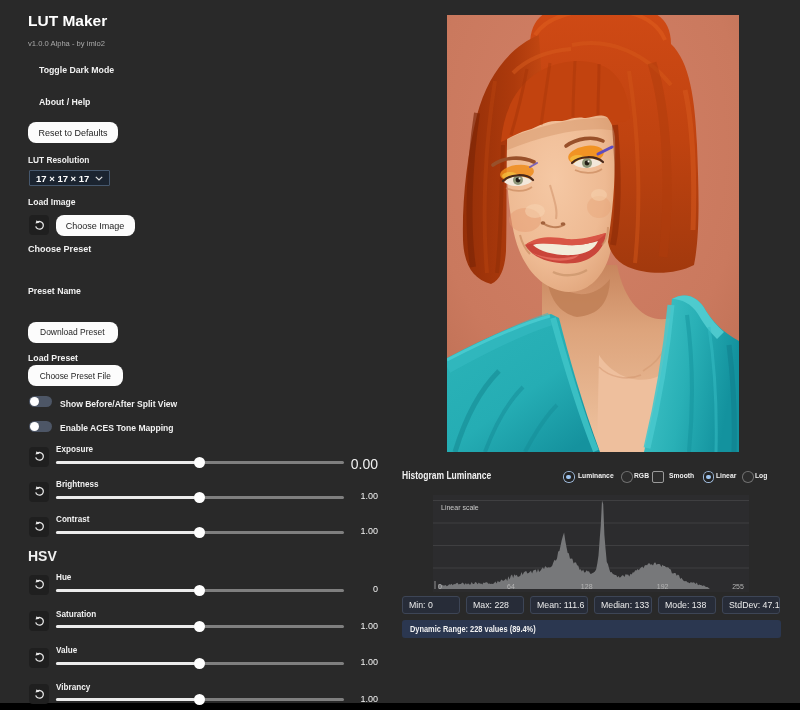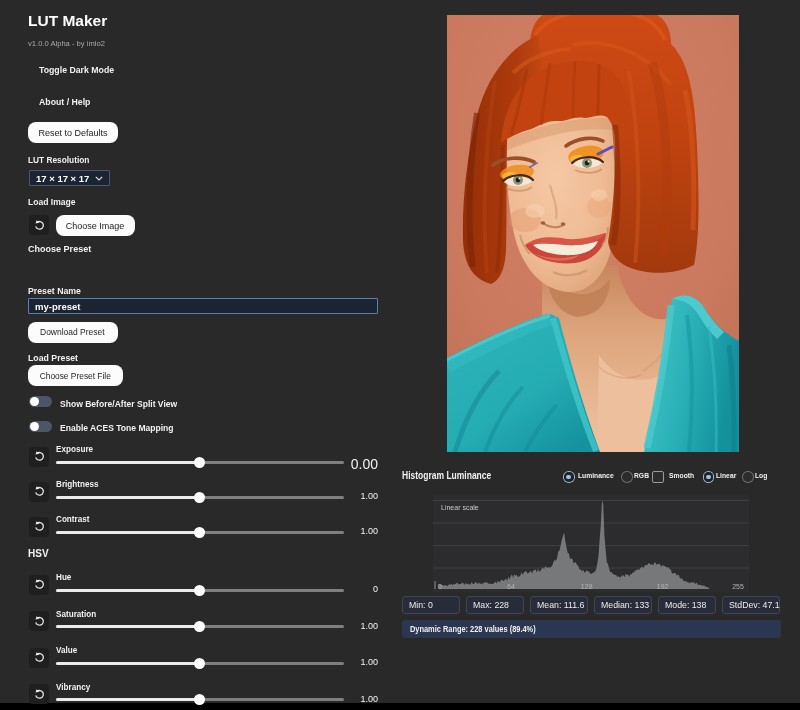--- a/index.html
+++ b/index.html
@@ -39,33 +39,32 @@
   <div class="t" style="left:28px;top:197.2px;font-size:9.5px;font-weight:bold;transform:scaleX(0.9);color:#f1f1f1;">Load Image</div>
   <div class="iconbtn" style="left:29px;top:215px;">
       <svg width="11" height="11" viewBox="0 0 12 12">
         <path d="M3.4 2.5 A4.2 4.2 0 1 1 1.9 6.9" stroke="#e8e8e8" stroke-width="1.4" fill="none"></path>
         <path d="M5.9 3.1 L1.7 3.9 L2.8 0.2 Z" fill="#e8e8e8"></path>
       </svg>
     </div>
   <div class="btn" style="left:55.5px;top:215px;width:79px;height:21px;">Choose Image</div>
   <div class="t" style="left:28px;top:244.2px;font-size:9.5px;font-weight:bold;transform:scaleX(0.95);color:#f1f1f1;">Choose Preset</div>
   <div class="t" style="left:28px;top:286.2px;font-size:9.5px;font-weight:bold;transform:scaleX(0.92);color:#f1f1f1;">Preset Name</div>
-  <div class="sel" style="left:28px;top:298px;width:350px;height:16px;border-color:#5b80ae;justify-content:flex-start;">my-preset</div>
   <div class="btn" style="left:28px;top:321.5px;width:89.5px;height:21px;">
       <span style="transform:scaleX(0.94);">Download Preset</span>
     </div>
   <div class="t" style="left:28px;top:353.2px;font-size:9.5px;font-weight:bold;transform:scaleX(0.92);color:#f1f1f1;">Load Preset</div>
   <div class="btn" style="left:28px;top:365px;width:94.5px;height:21px;">
       <span style="transform:scaleX(0.93);">Choose Preset File</span>
     </div>
   <div class="togl" style="left:29px;top:396px;"></div>
   <div class="t" style="left:60px;top:398.5px;font-size:9.5px;font-weight:bold;transform:scaleX(0.9);color:#f1f1f1;">Show Before/After Split View</div>
   <div class="togl" style="left:29px;top:421px;"></div>
   <div class="t" style="left:60px;top:423.3px;font-size:9.5px;font-weight:bold;transform:scaleX(0.9);color:#f1f1f1;">Enable ACES Tone Mapping</div>
-  <div class="t" style="left:28px;top:549.2px;font-size:10px;font-weight:bold;color:#f1f1f1;">HSV</div>
+  <div class="t" style="left:28px;top:549.2px;font-size:14px;font-weight:bold;color:#f1f1f1;">HSV</div>
   <div class="iconbtn" style="left:29px;top:446.7px;">
       <svg width="11" height="11" viewBox="0 0 12 12">
         <path d="M3.4 2.5 A4.2 4.2 0 1 1 1.9 6.9" stroke="#e8e8e8" stroke-width="1.4" fill="none"></path>
         <path d="M5.9 3.1 L1.7 3.9 L2.8 0.2 Z" fill="#e8e8e8"></path>
       </svg>
     </div>
   <div class="t" style="left:56px;top:445.4px;font-size:8.75px;font-weight:bold;transform:scaleX(0.93);color:#f1f1f1;">Exposure</div>
   <div class="track" style="left:56px;top:460.5px;width:288px;"></div>
   <div class="trackfill" style="left:56px;top:460.5px;width:139px;"></div>
   <div class="thumb" style="left:194.3px;top:456.5px;"></div>

